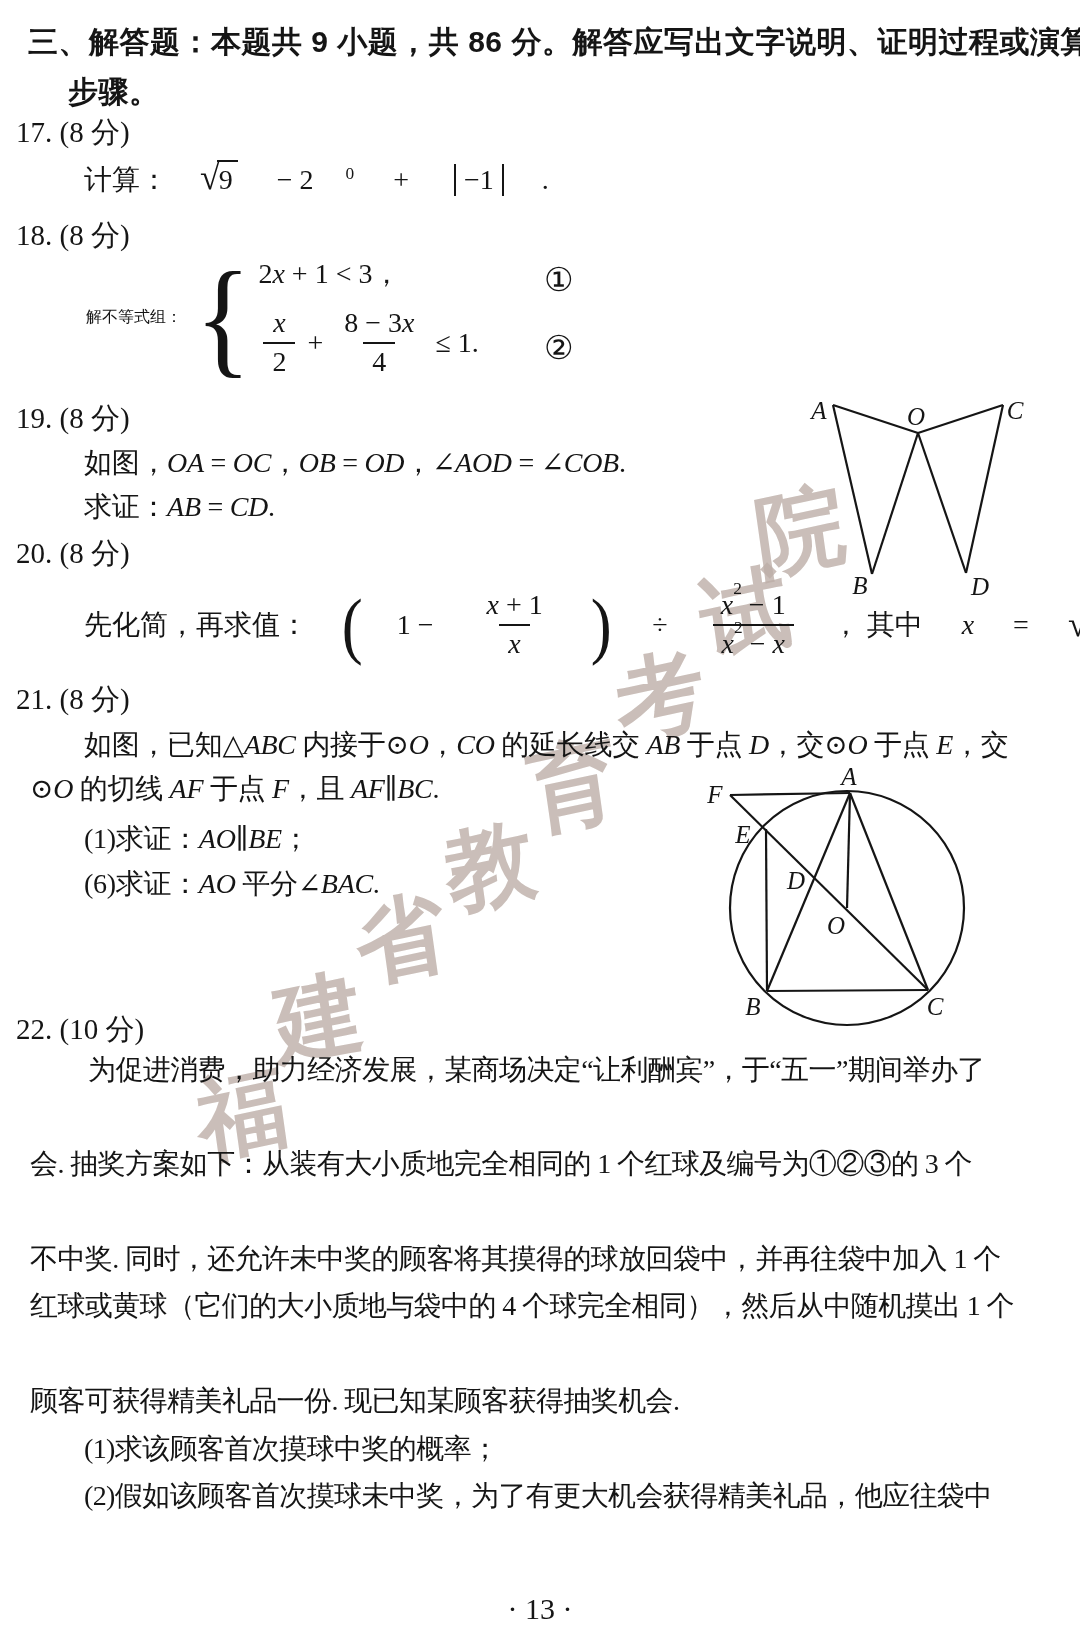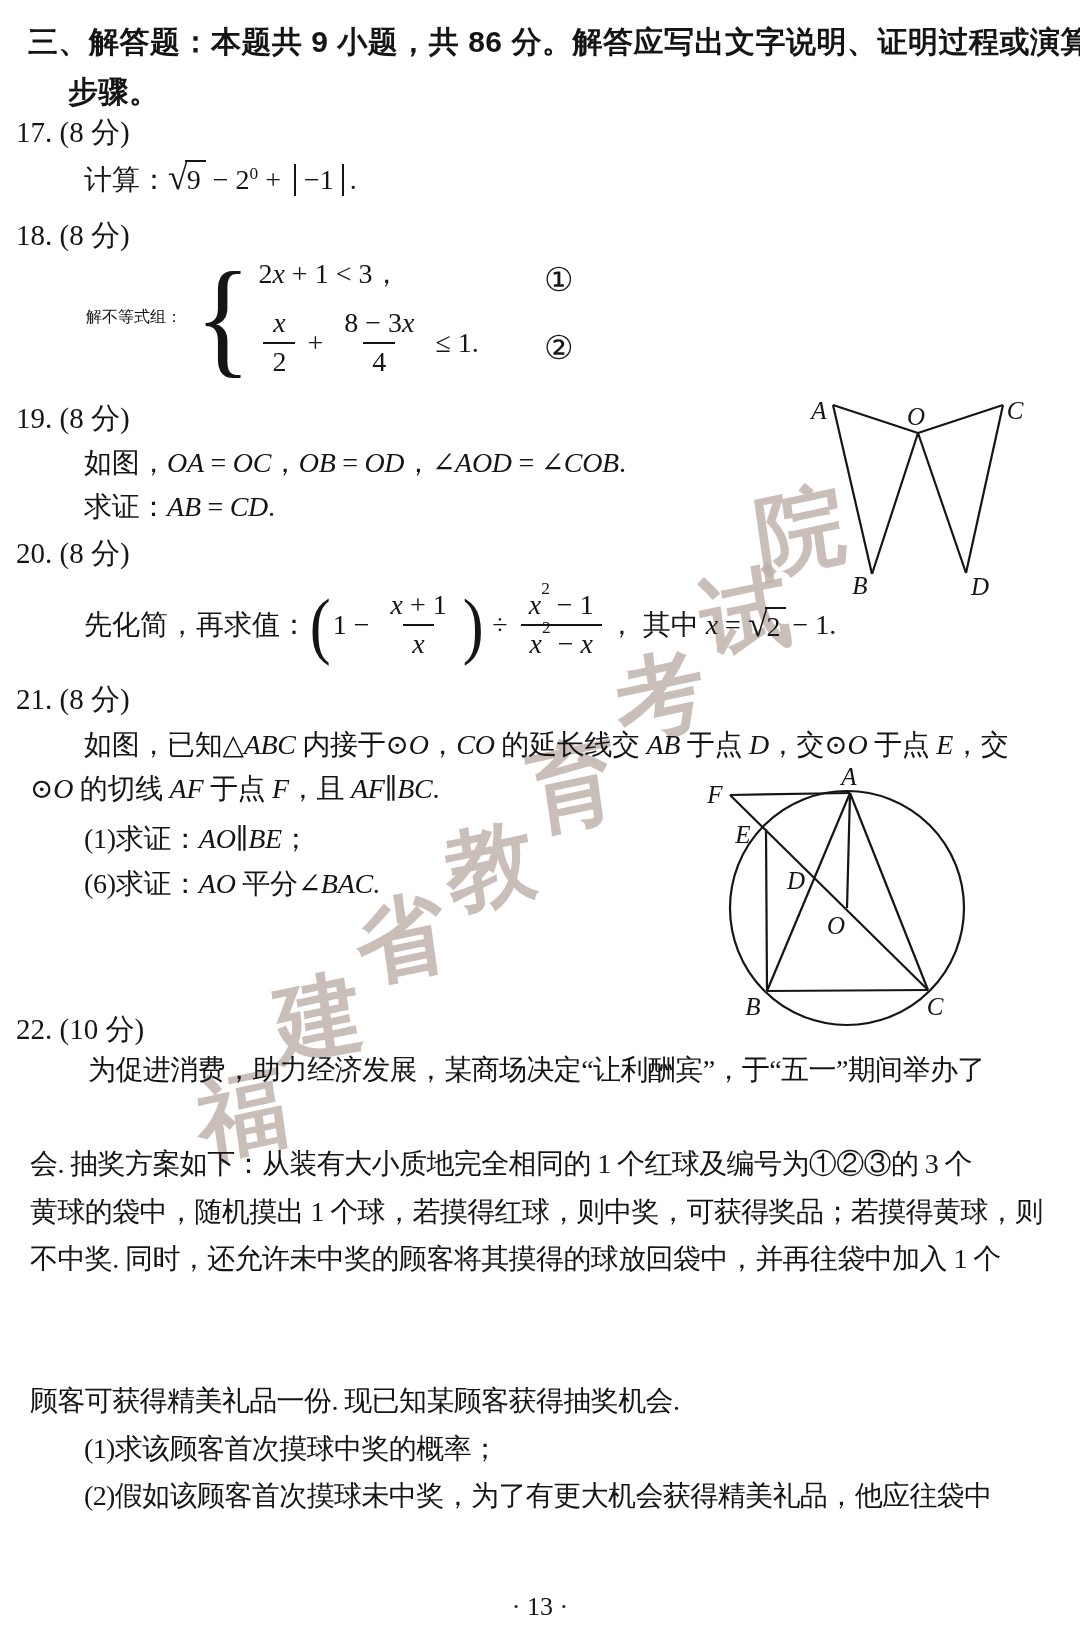--- a/index.html
+++ b/index.html
@@ -10,21 +10,21 @@
   .wm{position:absolute;font-size:90px;font-weight:bold;color:#bdafa8;opacity:.8;
       transform:rotate(-12deg) skewX(-4deg);z-index:0;line-height:1;
       font-family:"DejaVu Serif",serif;pointer-events:none;}
   
   .hdr{position:absolute;z-index:2;font-family:"Liberation Sans","DejaVu Sans",sans-serif;
        font-weight:bold;font-size:30px;white-space:pre;letter-spacing:.5px;}
   .line{position:absolute;z-index:2;white-space:pre;font-size:28px;letter-spacing:-.3px;}
   .lbl{font-size:29px;letter-spacing:0;}
   .para{position:absolute;z-index:2;left:30px;width:1026px;font-size:28px;
         letter-spacing:-.6px;white-space:nowrap;}
-  .mrow{position:absolute;z-index:2;display:flex;align-items:center;white-space:pre;font-size:28px;}
+  .mrow{position:absolute;z-index:2;display:flex;align-items:center;white-space:pre;font-size:28px;gap:32px;}
   .mrow-base{align-items:baseline;}
   .seg-m{font-style:italic;font-family:"Liberation Serif","DejaVu Serif",serif;}
   .seg-zh,.seg-n{font-style:normal;}
   .mrow sup, .line sup, .sysrow sup{font-size:.62em;position:relative;top:-.55em;line-height:0;}
   .frac{display:inline-flex;flex-direction:column;align-items:center;margin:0 5px;line-height:1.1;}
   .fnum{display:block;padding:1px 9px 3px;}
   .fden{display:block;border-top:2px solid currentColor;padding:3px 9px 1px;}
   .sqrt{display:inline-flex;align-items:flex-start;}
   .rsym{font-size:1.28em;line-height:1;}
   .rbar{border-top:2.5px solid currentColor;margin-left:-3px;padding:2px 5px 0 2px;}
@@ -33,21 +33,21 @@
   .seg-bigp{font-size:74px;line-height:1;font-weight:300;transform:scaleX(.85);}
   .p18block{position:absolute;z-index:2;display:flex;align-items:center;}
   .brace{font-size:130px;line-height:1;font-weight:300;margin:0 4px 0 10px;transform:scaleX(.9);}
   .syscol{display:flex;flex-direction:column;gap:14px;}
   .sysrow{display:flex;align-items:center;font-size:28px;white-space:pre;}
   .circnum{position:absolute;z-index:2;font-size:33px;}
   .figure{position:absolute;z-index:2;}
   .figure line, .figure circle{stroke:#151515;stroke-width:2.2;fill:none;}
   .figlbl{font-family:"Liberation Serif","DejaVu Serif",serif;font-style:italic;
           font-size:25px;fill:#151515;text-anchor:middle;}
-  .pageno{position:absolute;z-index:2;left:0;width:1080px;text-align:center;font-size:26px;}
+  .pageno{position:absolute;z-index:2;left:0;width:1080px;text-align:center;font-size:30px;}
 </style>
 </head>
 <body>
 
 <div class="page">
 
   <span class="wm" style="left:197px;top:1068px">福</span>
   <span class="wm" style="left:273px;top:972px">建</span>
   <span class="wm" style="left:355px;top:893px">省</span>
   <span class="wm" style="left:445px;top:820px">教</span>
@@ -115,21 +115,21 @@
     <text class="figlbl" x="48" y="90">E</text>
     <text class="figlbl" x="101" y="136">D</text>
     <text class="figlbl" x="141" y="181">O</text>
     <text class="figlbl" x="58" y="262">B</text>
     <text class="figlbl" x="240" y="262">C</text>
   </svg>
 
   <div class="line lbl" style="left:16px;top:1010px">22. (10 分)</div>
   <div class="para" style="left:88px;top:1051px">为促进消费，助力经济发展，某商场决定“让利酬宾”，于“五一”期间举办了</div>
   <div class="para" style="top:1145px">会. 抽奖方案如下：从装有大小质地完全相同的 1 个红球及编号为①②③的 3 个</div>
-  <div class="para" style="top:1193px">黄球的袋中，随机摸出 1 个球，若摸得红球，则中奖，可获得奖品；若摸得黄球，则</div>
   <div class="para" style="top:1240px">不中奖. 同时，还允许未中奖的顾客将其摸得的球放回袋中，并再往袋中加入 1 个</div>
+  <div class="para" style="top:1287px">红球或黄球（它们的大小质地与袋中的 4 个球完全相同），然后从中随机摸出 1 个</div>
   <div class="para" style="top:1382px">顾客可获得精美礼品一份. 现已知某顾客获得抽奖机会.</div>
   <div class="para" style="left:84px;top:1430px">(1)求该顾客首次摸球中奖的概率；</div>
   <div class="para" style="left:84px;top:1477px">(2)假如该顾客首次摸球未中奖，为了有更大机会获得精美礼品，他应往袋中</div>
 
   <div class="pageno" style="top:1592px">· 13 ·</div>
 
 </div>
 
 </body></html>

